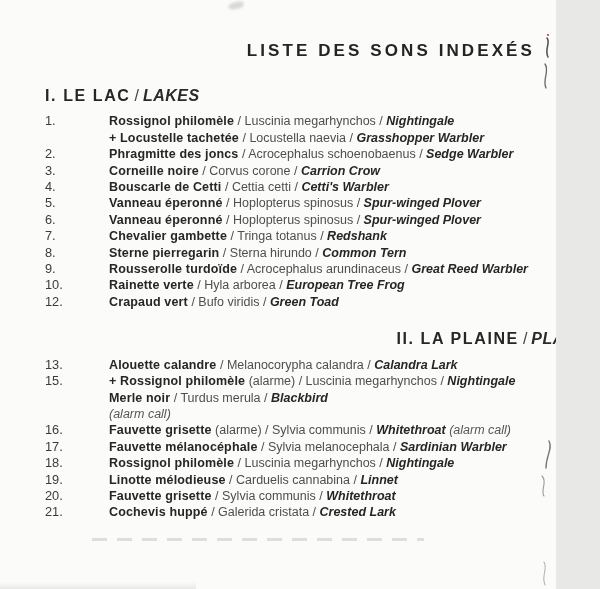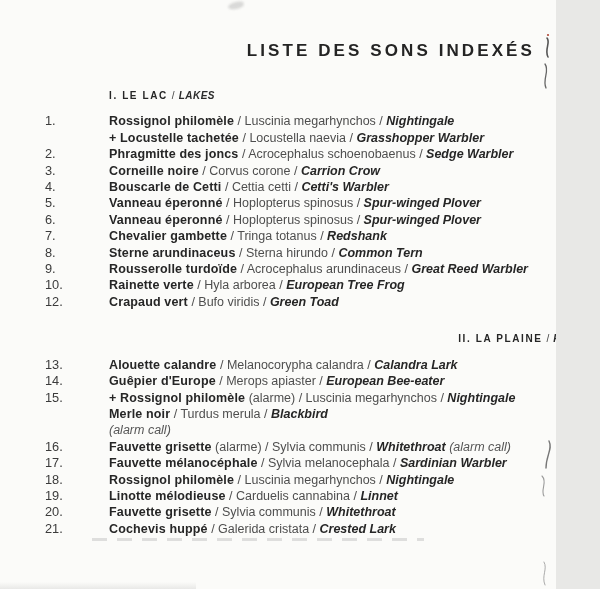--- a/index.html
+++ b/index.html
@@ -13,22 +13,22 @@
     position:absolute;top:41px;right:21px;
     font-size:17px;font-weight:700;letter-spacing:3.1px;
     color:#242424;white-space:nowrap;
   }
   
   .list{
     position:absolute;left:45px;top:88px;width:548px;
     font-size:12.5px;line-height:16.4px;
   }
   .section-heading{
-    margin-left:64px;margin-bottom:9px;
-    font-size:10px;white-space:nowrap;
+    margin-bottom:9px;
+    font-size:16px;white-space:nowrap;
   }
   .section-heading:not(:first-child){margin-top:21px;text-align:right;}
   .hd-b{font-weight:700;letter-spacing:1.6px;color:#262626;}
   .hd-sep{color:#454545;padding:0 4px;}
   .hd-i{font-weight:700;font-style:italic;letter-spacing:.5px;color:#2a2a2a;}
   .item{display:flex;align-items:flex-start;}
   .num{flex:0 0 64px;color:#3b3b3b;font-size:12.8px;}
   .lines{flex:1;min-width:0;}
   .line{white-space:nowrap;}
   .seg-b{font-weight:700;color:#262626;letter-spacing:.15px;}
@@ -103,21 +103,21 @@
       </div>
       <div class="item">
         <span class="num">7.</span>
         <div class="lines">
           <div class="line"><span class="seg-b">Chevalier gambette</span><span class="seg-r"> / </span><span class="seg-r">Tringa totanus</span><span class="seg-r"> / </span><span class="seg-bi">Redshank</span></div>
         </div>
       </div>
       <div class="item">
         <span class="num">8.</span>
         <div class="lines">
-          <div class="line"><span class="seg-b">Sterne arundinaceus</span><span class="seg-r"> / </span><span class="seg-r">Sterna hirundo</span><span class="seg-r"> / </span><span class="seg-bi">Common Tern</span></div>
+          <div class="line"><span class="seg-b">Sterne pierregarin</span><span class="seg-r"> / </span><span class="seg-r">Sterna hirundo</span><span class="seg-r"> / </span><span class="seg-bi">Common Tern</span></div>
         </div>
       </div>
       <div class="item">
         <span class="num">9.</span>
         <div class="lines">
           <div class="line"><span class="seg-b">Rousserolle turdoïde</span><span class="seg-r"> / </span><span class="seg-r">Acrocephalus arundinaceus</span><span class="seg-r"> / </span><span class="seg-bi">Great Reed Warbler</span></div>
         </div>
       </div>
       <div class="item">
         <span class="num">10.</span>
@@ -129,26 +129,20 @@
         <span class="num">12.</span>
         <div class="lines">
           <div class="line"><span class="seg-b">Crapaud vert</span><span class="seg-r"> / </span><span class="seg-r">Bufo viridis</span><span class="seg-r"> / </span><span class="seg-bi">Green Toad</span></div>
         </div>
       </div>
       <div class="section-heading"><span class="hd-b">II. LA PLAINE</span><span class="hd-sep">/</span><span class="hd-i">PLAINS</span></div>
       <div class="item">
         <span class="num">13.</span>
         <div class="lines">
           <div class="line"><span class="seg-b">Alouette calandre</span><span class="seg-r"> / </span><span class="seg-r">Melanocorypha calandra</span><span class="seg-r"> / </span><span class="seg-bi">Calandra Lark</span></div>
-        </div>
-      </div>
-      <div class="item">
-        <span class="num">14.</span>
-        <div class="lines">
-          <div class="line"><span class="seg-b">Guêpier d'Europe</span><span class="seg-r"> / </span><span class="seg-r">Merops apiaster</span><span class="seg-r"> / </span><span class="seg-bi">European Bee-eater</span></div>
         </div>
       </div>
       <div class="item">
         <span class="num">15.</span>
         <div class="lines">
           <div class="line"><span class="seg-b">+ Rossignol philomèle</span><span class="seg-r"> (alarme)</span><span class="seg-r"> / </span><span class="seg-r">Luscinia megarhynchos</span><span class="seg-r"> / </span><span class="seg-bi">Nightingale</span></div>
           <div class="line"><span class="seg-b">Merle noir</span><span class="seg-r"> / </span><span class="seg-r">Turdus merula</span><span class="seg-r"> / </span><span class="seg-bi">Blackbird</span></div>
           <div class="line"><span class="seg-i">(alarm call)</span></div>
         </div>
       </div>

